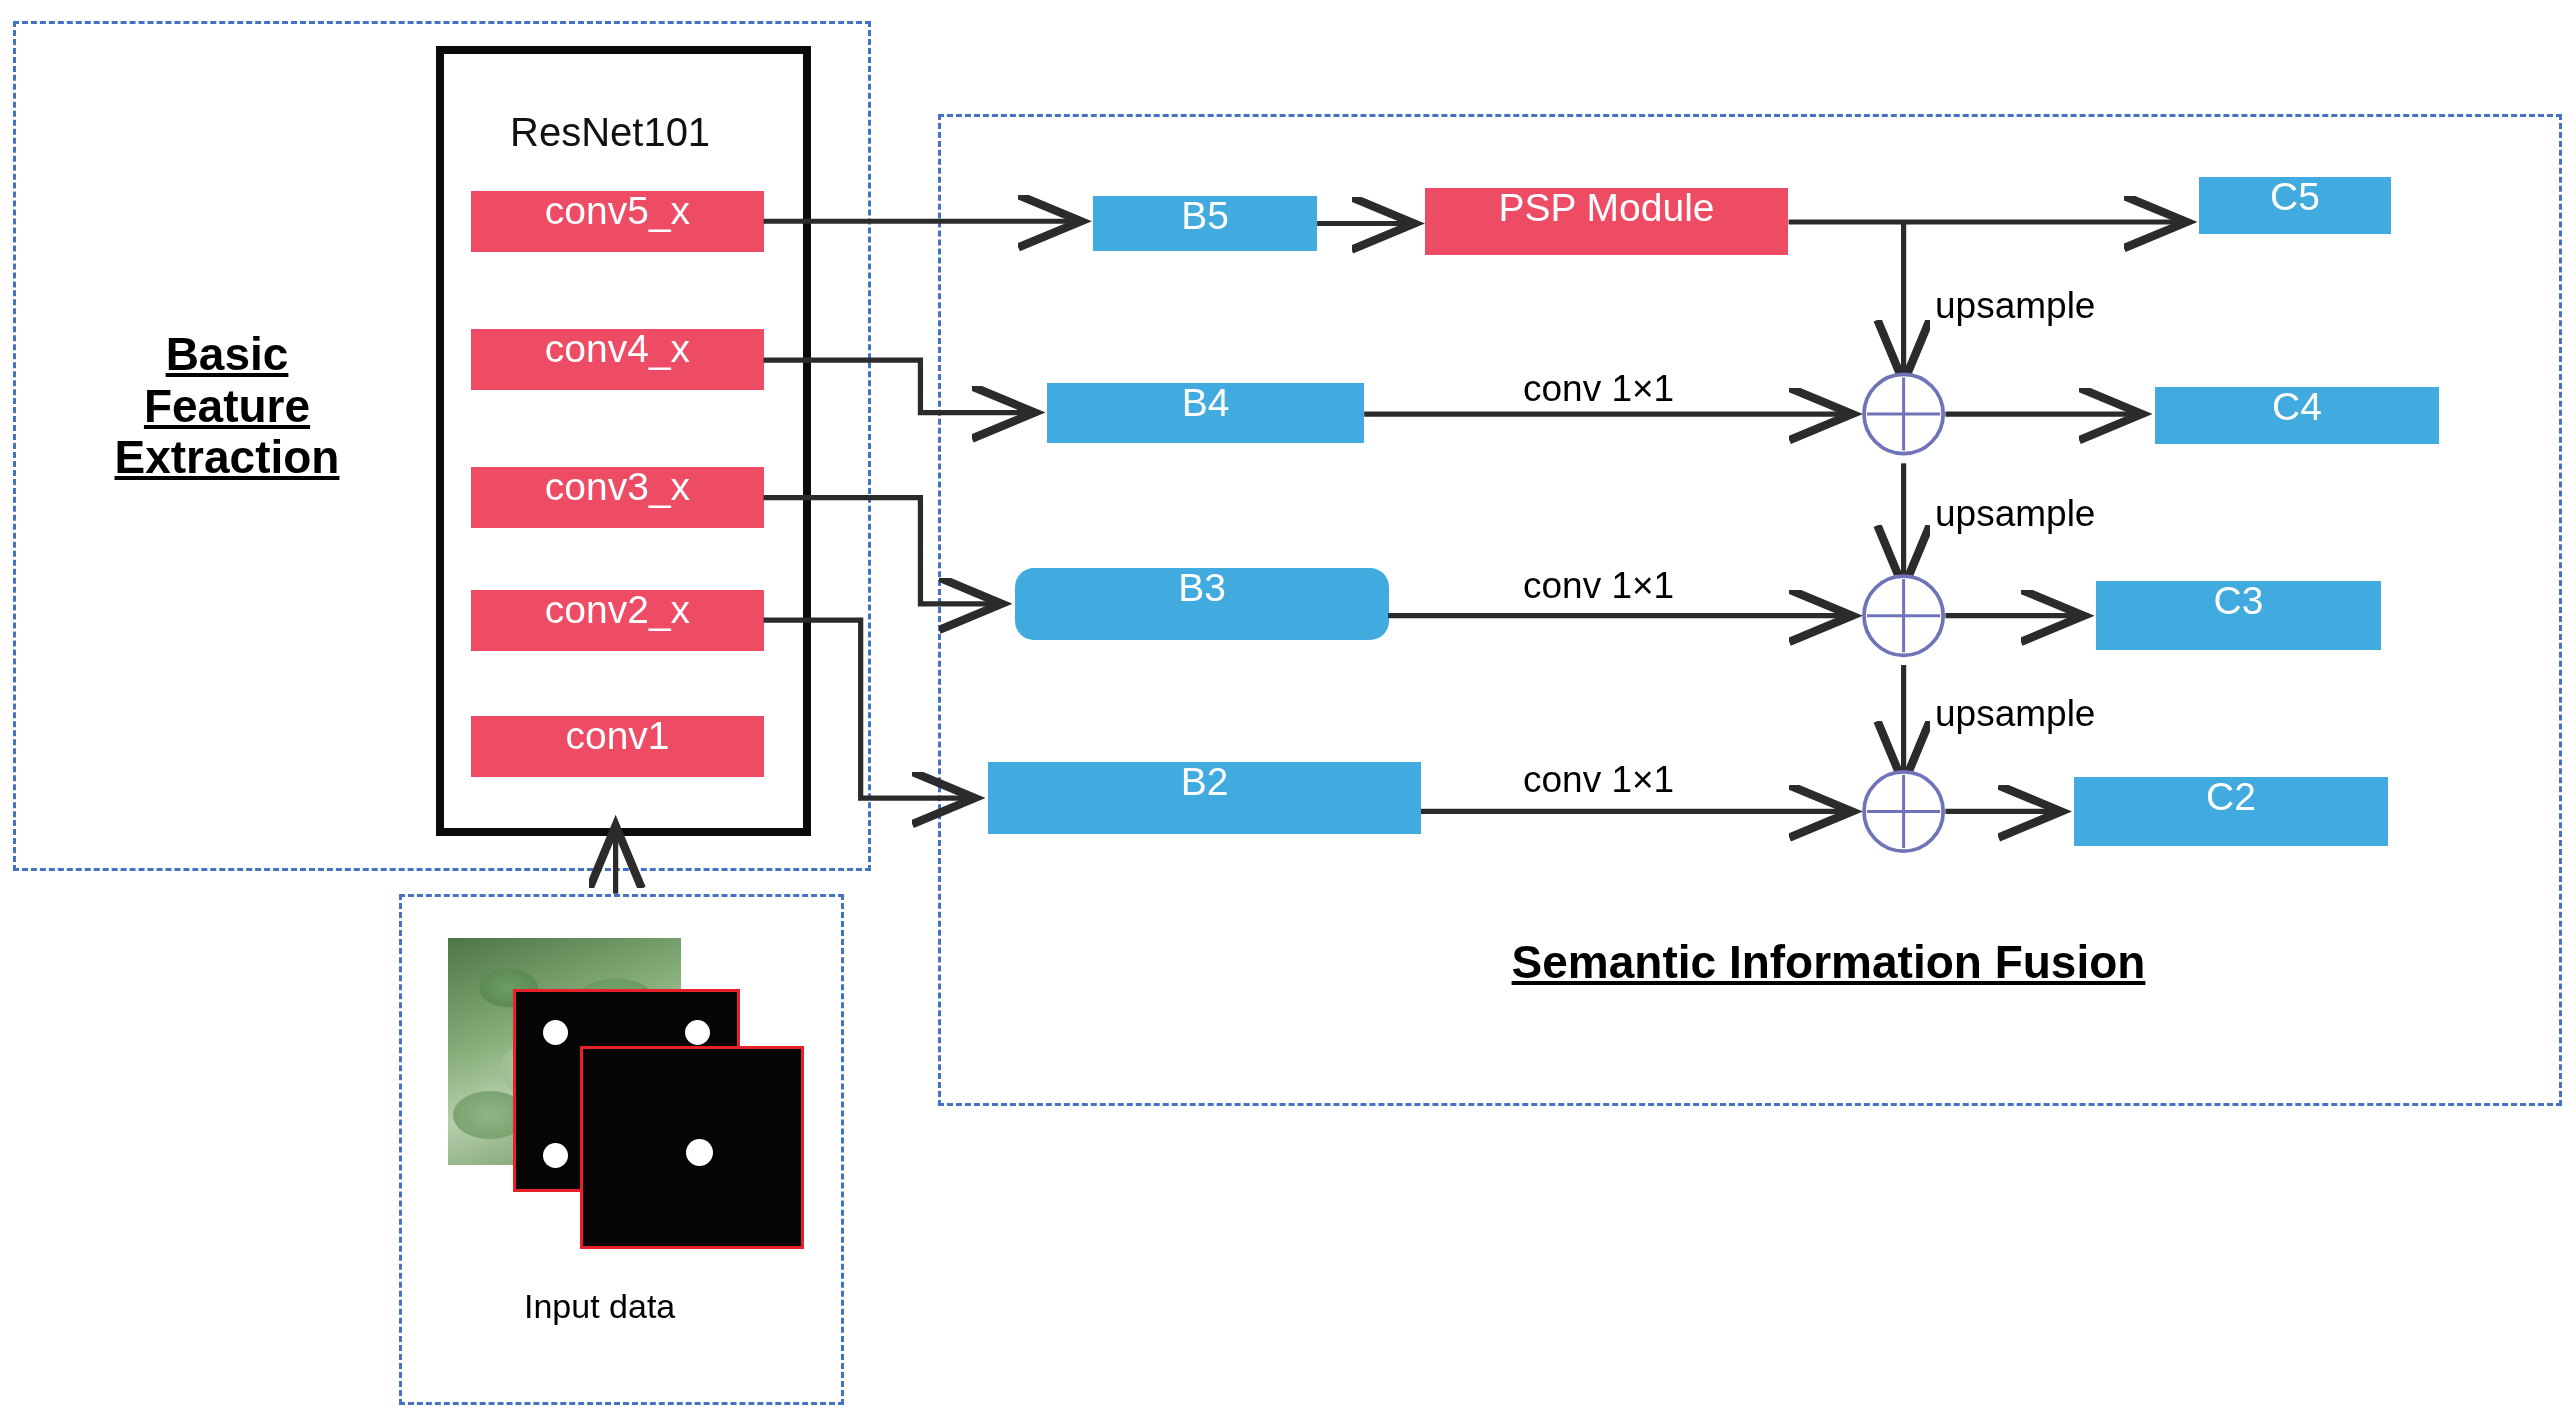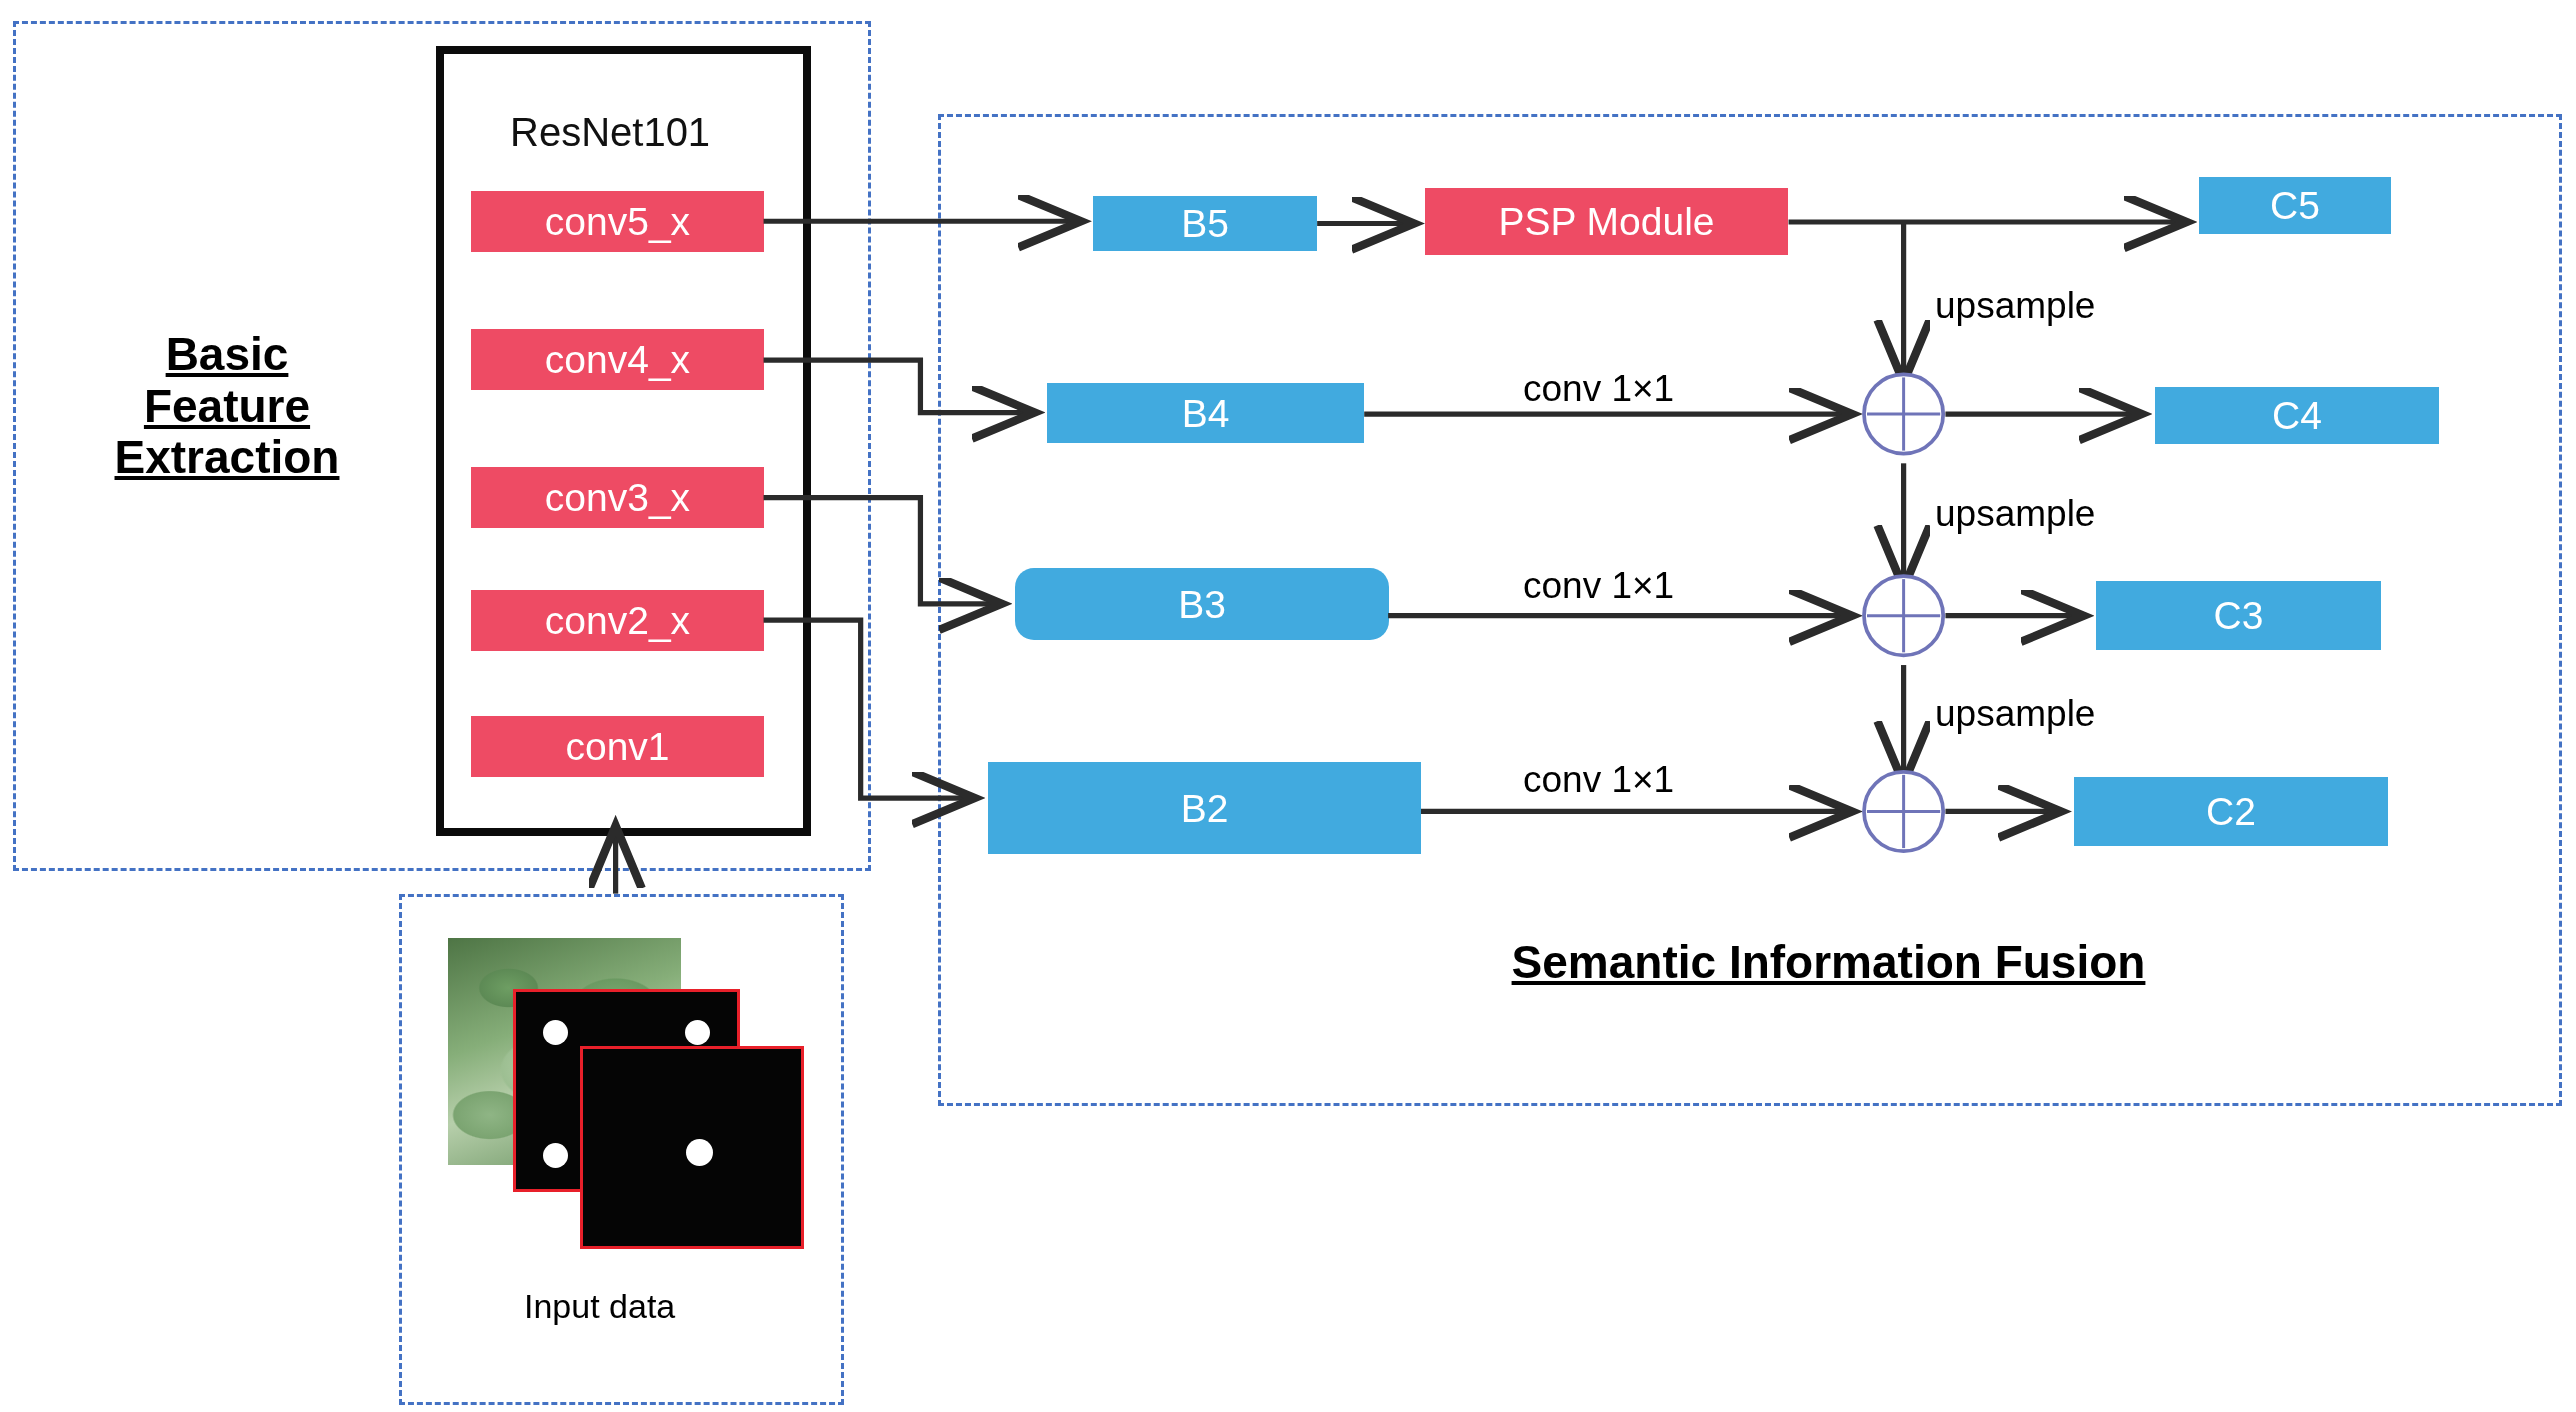--- a/index.html
+++ b/index.html
@@ -9,21 +9,21 @@
 
   
   .dashed{position:absolute;border:3px dashed #4472C4;background:transparent;}
 
   
   .resnet-box{position:absolute;border:8.2px solid #0b0b0b;background:#fff;}
   .resnet-title{position:absolute;color:#111;font-size:40px;line-height:1;
                 white-space:nowrap;}
 
   
-  .node{position:absolute;display:flex;align-items:center;justify-content:center;
+  .node{position:absolute;display:flex;justify-content:center;
         color:#fff;font-size:39px;line-height:1;white-space:nowrap;
         box-sizing:border-box;}
   .node.red{background:#EE4B64;}
   .node.blue{background:#41AADF;}
 
   
   .lbl{position:absolute;color:#000;white-space:nowrap;}
   .section-title{position:absolute;color:#000;font-weight:bold;font-size:46px;
                  line-height:1.12;white-space:pre-line;text-align:center;text-decoration:underline;}
 
@@ -81,21 +81,21 @@
 
   <div class="node blue" style="left:1093px;top:196px;width:224px;height:55px;">
     <span>B5</span>
   </div>
   <div class="node blue" style="left:1047px;top:383px;width:317px;height:60px;">
     <span>B4</span>
   </div>
   <div class="node blue" style="left:1015px;top:568px;width:374px;height:72px;border-radius:19px;">
     <span>B3</span>
   </div>
-  <div class="node blue" style="left:988px;top:762px;width:433px;height:92px;">
+  <div class="node blue" style="left:988px;top:762px;width:433px;height:72px;">
     <span>B2</span>
   </div>
 
   <div class="node red" style="left:1425px;top:188px;width:363px;height:67px;">
     <span>PSP Module</span>
   </div>
 
   <div class="node blue" style="left:2199px;top:177px;width:192px;height:57px;">
     <span>C5</span>
   </div>

